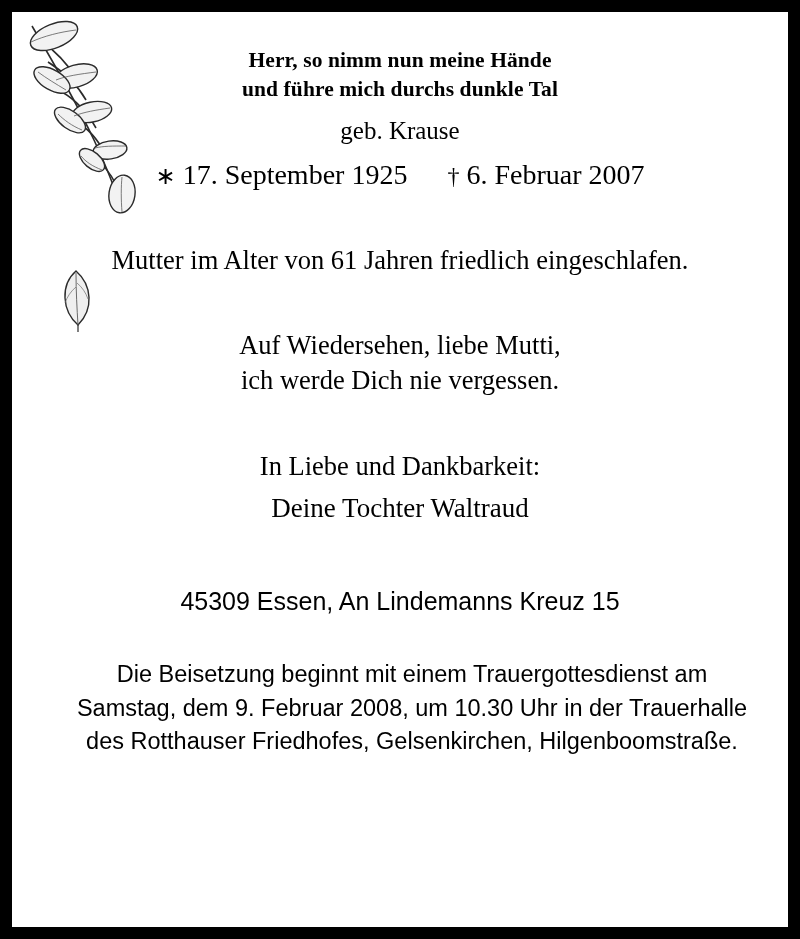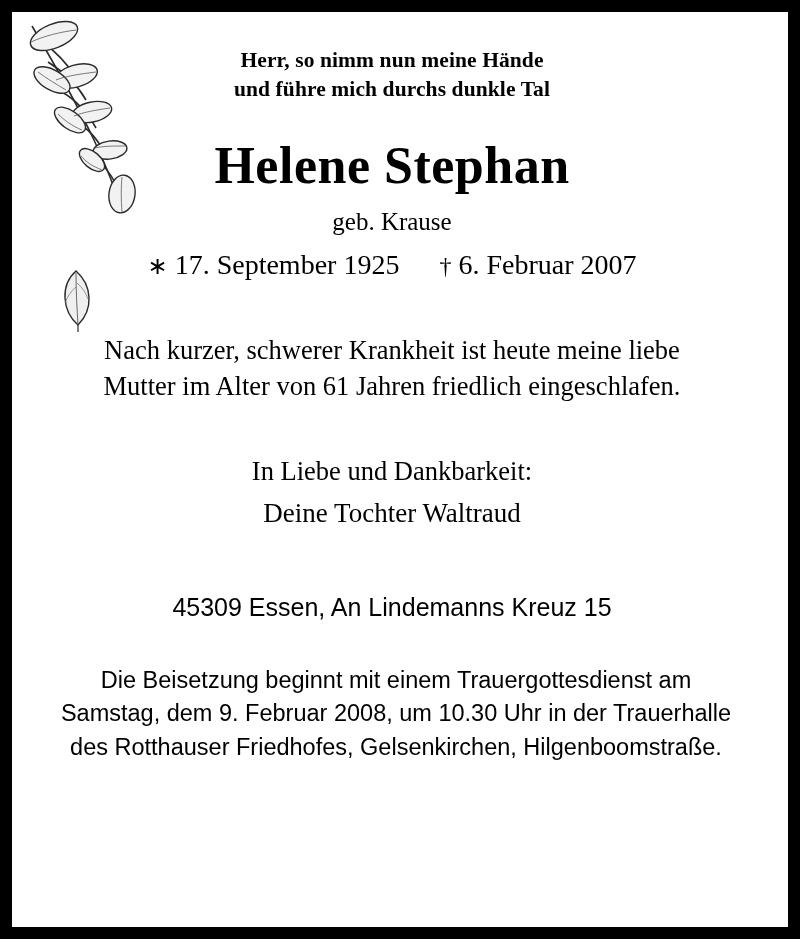--- a/index.html
+++ b/index.html
@@ -29,21 +29,21 @@
     background: #ffffff;
     box-sizing: border-box;
     border: 3px solid #000000;
     overflow: hidden;
   }
   .inner {
     position: relative;
     width: 100%;
     height: 100%;
     box-sizing: border-box;
-    padding: 20px 28px 10px 12px;
+    padding: 20px 28px 10px 28px;
     text-align: center;
   }
 
   
   .branch {
     position: absolute;
     left: 6px;
     top: 8px;
     width: 130px;
     height: 230px;
@@ -173,37 +173,39 @@
         <path d="M23 16 C 28 20, 32 26, 34 32" fill="none" stroke="#6b6b6b" stroke-width="0.7"></path>
         <path d="M22 20 C 17 24, 13 30, 11 36" fill="none" stroke="#6b6b6b" stroke-width="0.7"></path>
         <path d="M24 58 C 24 61, 24 63, 24 65" fill="none" stroke="#2b2b2b" stroke-width="1.2"></path>
       </svg>
 
       <div class="verse">
         <div>Herr, so nimm nun meine Hände</div>
         <div>und führe mich durchs dunkle Tal</div>
       </div>
 
-      <div class="name">Helene Stephan</div>
 
       <div class="born-name">geb. Krause</div>
 
       <div class="dates">
         <span class="sym">∗</span>
         <span>17. September 1925</span>
         <span class="gap"></span>
         <span class="sym">†</span>
         <span>6. Februar 2007</span>
       </div>
 
       <div class="para main">
-        <div>Nach kurzer, schwerer Krankheit ist heute meine liebe</div>
         <div>Mutter im Alter von 61 Jahren friedlich eingeschlafen.</div>
       </div>
 
+      <div class="para farewell">
+        <div>Auf Wiedersehen, liebe Mutti,</div>
+        <div>ich werde Dich nie vergessen.</div>
+      </div>
 
       <div class="para gratitude">
         <div>In Liebe und Dankbarkeit:</div>
       </div>
 
       <div class="daughter">Deine Tochter Waltraud</div>
 
       <div class="address">45309 Essen, An Lindemanns Kreuz 15</div>
 
       <div class="funeral">

